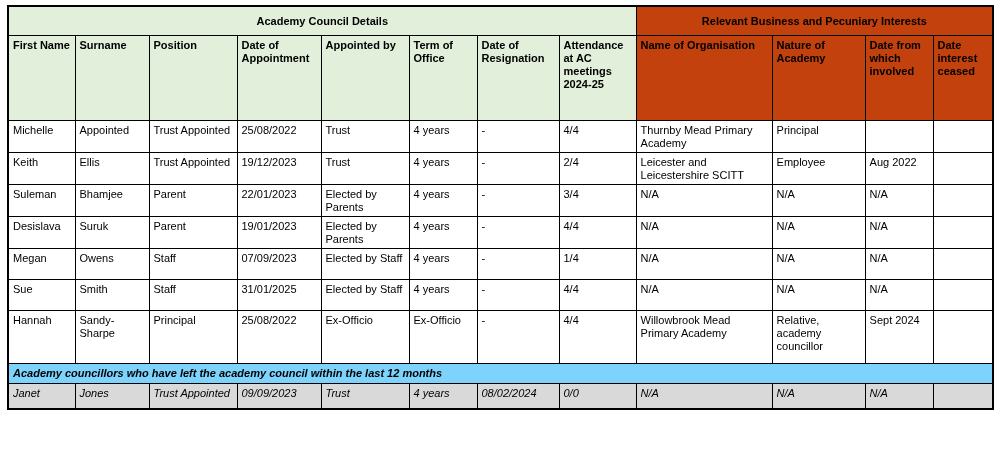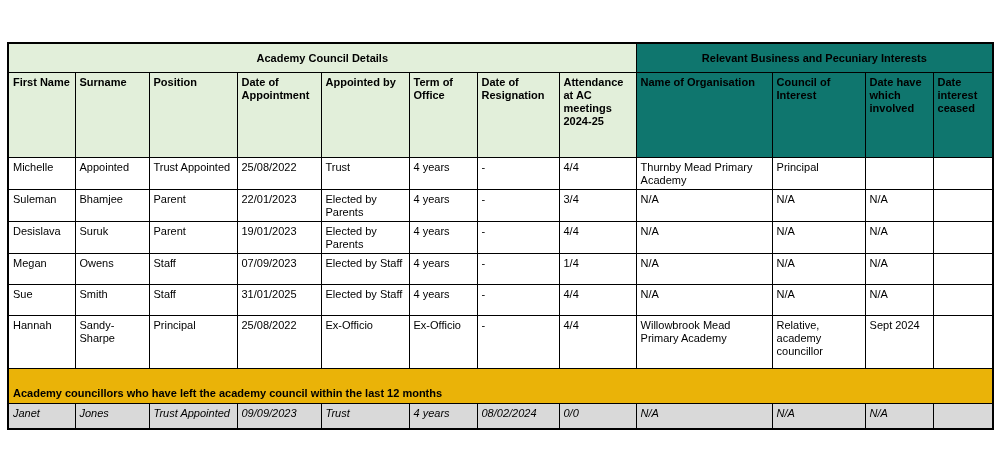--- a/index.html
+++ b/index.html
@@ -15,55 +15,55 @@
   }
   table.council {
     border-collapse: collapse;
     table-layout: fixed;
     width: 985px;
     font-family: "Liberation Sans", sans-serif;
     font-size: 11px;
     line-height: 13px;
     color: #000000;
     border: 2px solid #000000;
-    margin-top: 37px;
   }
   table.council th,
   table.council td {
     border: 1px solid #000000;
     vertical-align: top;
     text-align: left;
     padding: 3px 4px 2px 4px;
     overflow: hidden;
     word-wrap: break-word;
   }
   
   tr.group-row th {
     text-align: center;
     vertical-align: middle;
     font-weight: bold;
     height: 24px;
     padding: 2px 4px;
   }
   th.hdr-light { background: #e2efda; }
-  th.hdr-green { background: #0f766e; }
+  th.hdr-green { background: #c2410c; }
   
   tr.colhdr-row th {
     font-weight: bold;
     height: 79px;
   }
   
   tr.data-row td { height: 25px; background: #ffffff; }
   tr.data-row.tall td { height: 47px; }
   
   tr.divider-row td {
-    background: #eab308;
+    background: #7dd3fc;
     font-weight: bold;
+    font-style: italic;
     height: 14px;
-    padding-top: 18px;
+    padding-top: 3px;
   }
   
   tr.leaver-row td {
     background: #d9d9d9;
     font-style: italic;
     height: 19px;
   }
 </style>
 </head>
 <body>
@@ -92,37 +92,51 @@
     <tr class="colhdr-row">
       <th class="hdr-light">First Name</th>
       <th class="hdr-light">Surname</th>
       <th class="hdr-light">Position</th>
       <th class="hdr-light">Date of Appointment</th>
       <th class="hdr-light">Appointed by</th>
       <th class="hdr-light">Term of Office</th>
       <th class="hdr-light">Date of Resignation</th>
       <th class="hdr-light">Attendance at AC meetings 2024-25</th>
       <th class="hdr-green">Name of Organisation</th>
-      <th class="hdr-green">Council of Interest</th>
-      <th class="hdr-green">Date have which involved</th>
+      <th class="hdr-green">Nature of Academy</th>
+      <th class="hdr-green">Date from which involved</th>
       <th class="hdr-green">Date interest ceased</th>
     </tr>
 
     <tr class="data-row">
       <td>Michelle</td>
       <td>Appointed</td>
       <td>Trust Appointed</td>
       <td>25/08/2022</td>
       <td>Trust</td>
       <td>4 years</td>
       <td>-</td>
       <td>4/4</td>
       <td>Thurnby Mead Primary Academy</td>
       <td>Principal</td>
       <td></td>
+      <td></td>
+    </tr>
+    <tr class="data-row">
+      <td>Keith</td>
+      <td>Ellis</td>
+      <td>Trust Appointed</td>
+      <td>19/12/2023</td>
+      <td>Trust</td>
+      <td>4 years</td>
+      <td>-</td>
+      <td>2/4</td>
+      <td>Leicester and Leicestershire SCITT</td>
+      <td>Employee</td>
+      <td>Aug 2022</td>
       <td></td>
     </tr>
     <tr class="data-row">
       <td>Suleman</td>
       <td>Bhamjee</td>
       <td>Parent</td>
       <td>22/01/2023</td>
       <td>Elected by Parents</td>
       <td>4 years</td>
       <td>-</td>

